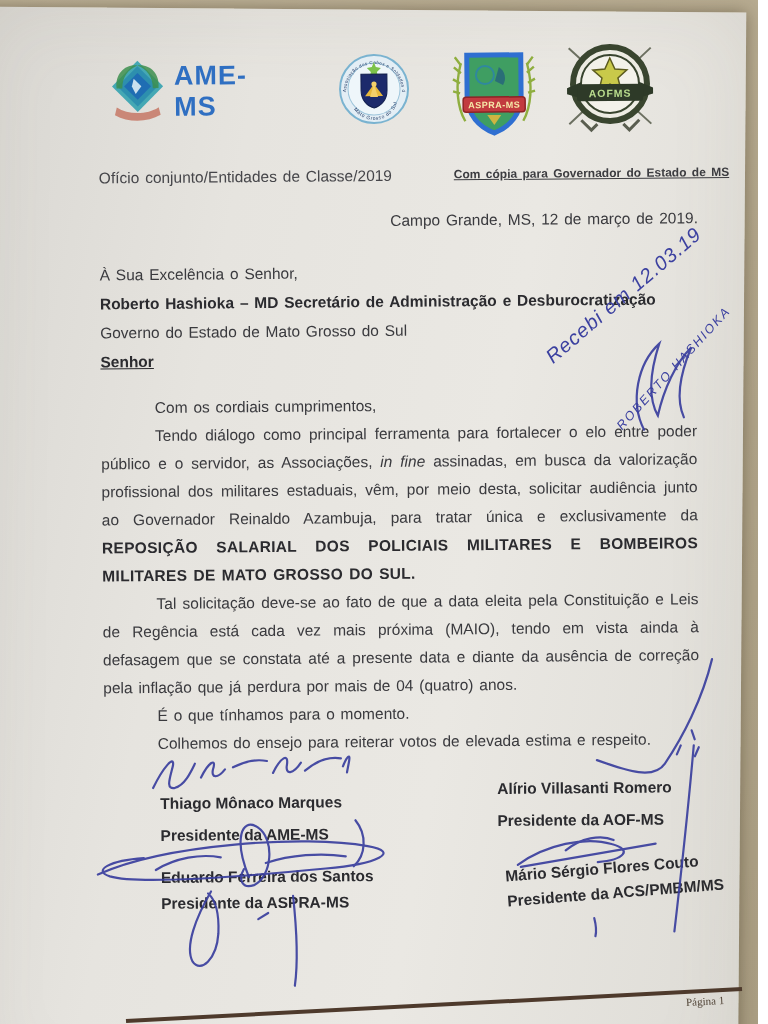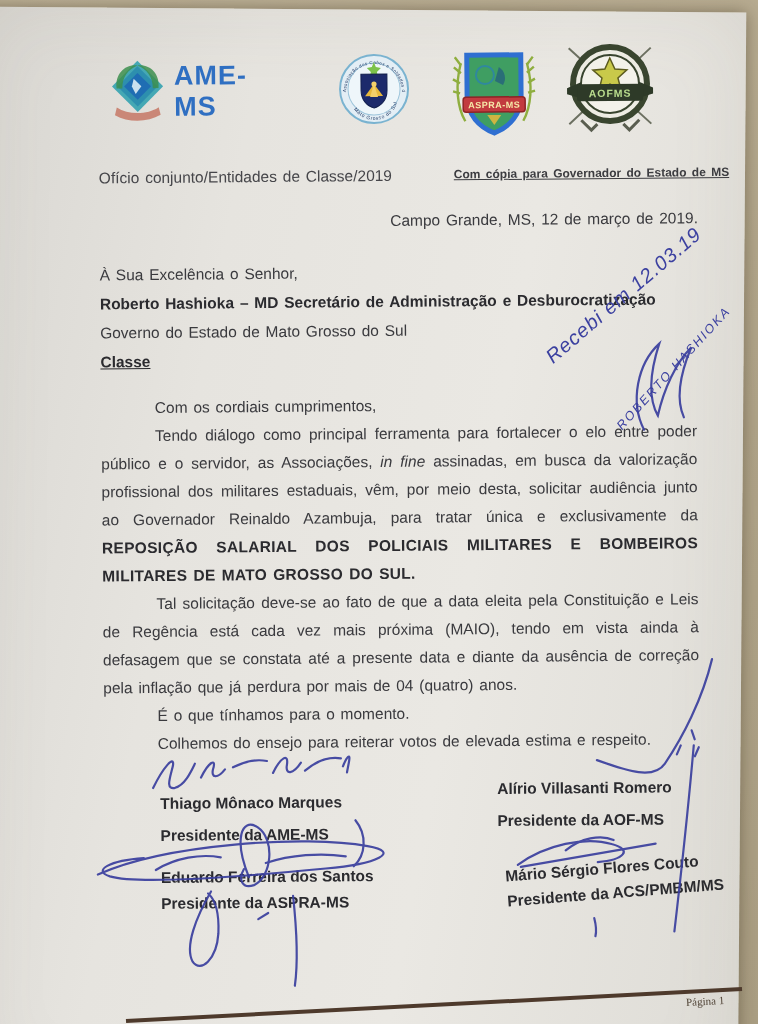--- a/index.html
+++ b/index.html
@@ -97,21 +97,21 @@
     </svg>
 
     <div class="abs doc" style="left:99px;top:162px;color:#46464a;">Ofício conjunto/Entidades de Classe/2019</div>
     <div class="abs bold under" style="left:454px;top:168px;font-size:12px;word-spacing:2px;color:#3c3c40;">Com cópia para Governador do Estado de MS</div>
     <div class="abs doc" style="left:390px;top:207px;">Campo Grande, MS, 12 de março de 2019.</div>
 
     <div class="abs doc" style="left:99px;top:258px;line-height:29px;width:560px;">
       <div>À Sua Excelência o Senhor,</div>
       <div class="bold">Roberto Hashioka – MD Secretário de Administração e Desburocratização</div>
       <div>Governo do Estado de Mato Grosso do Sul</div>
-      <div class="bold under" style="display:inline-block;">Classe</div>
+      <div class="bold under" style="display:inline-block;">Senhor</div>
     </div>
 
     <div class="abs hand" style="left:540px;top:352px;font-size:20px;letter-spacing:1px;transform:rotate(-40deg);transform-origin:left top;white-space:nowrap;">Recebi em 12.03.19</div>
     <div class="abs hand" style="left:612px;top:425px;font-size:12.5px;letter-spacing:2px;text-transform:uppercase;transform:rotate(-47deg);transform-origin:left top;white-space:nowrap;">Roberto Hashioka</div>
 
     <div class="abs doc body-text" style="left:99px;top:392px;width:596px;">
       <div class="indent">Com os cordiais cumprimentos,</div>
       <p class="indent" style="margin:0;"><span>Tendo diálogo como principal ferramenta para fortalecer o elo entre poder público e o servidor, as Associações, </span><span style="font-style:italic;">in fine</span><span> assinadas, em busca da valorização profissional dos militares estaduais, vêm, por meio desta, solicitar audiência junto ao Governador Reinaldo Azambuja, para tratar única e exclusivamente da </span><span class="bold" style="letter-spacing:.3px;">REPOSIÇÃO SALARIAL DOS POLICIAIS MILITARES E BOMBEIROS MILITARES DE MATO GROSSO DO SUL.</span></p>
       <p class="indent" style="margin:0;">Tal solicitação deve-se ao fato de que a data eleita pela Constituição e Leis de Regência está cada vez mais próxima (MAIO), tendo em vista ainda à defasagem que se constata até a presente data e diante da ausência de correção pela inflação que já perdura por mais de 04 (quatro) anos.</p>
       <p class="indent" style="margin:0;text-align:left;">É o que tínhamos para o momento.</p>

